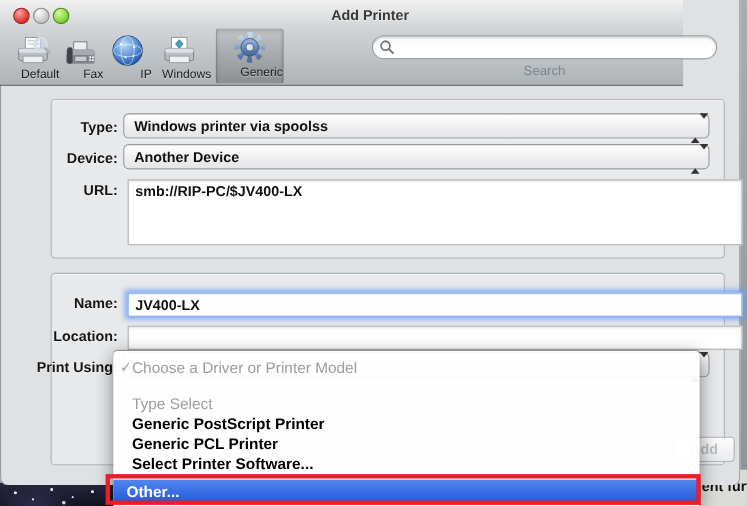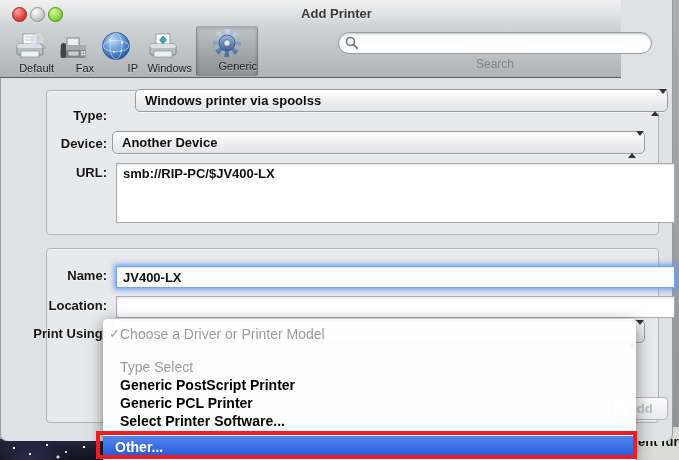--- a/index.html
+++ b/index.html
@@ -222,21 +222,21 @@
         <svg width="14" height="14" viewBox="0 0 14 14" style="position:absolute;left:6px;top:3px;">
           <circle cx="5.5" cy="5.5" r="4" fill="none" stroke="#6f767c" stroke-width="1.6"></circle>
           <line x1="8.6" y1="8.6" x2="12.3" y2="12.3" stroke="#6f767c" stroke-width="1.8" stroke-linecap="round"></line>
         </svg>
       </div>
       <div class="search-label">Search</div>
     </div>
 
     <div class="group g1"></div>
     <div class="flabel" style="top:108px;">Type:</div>
-    <div class="popup" style="top:89px;margin-left:23px;">
+    <div class="popup" style="top:103px;">
       <span class="pval">Windows printer via spoolss</span>
       <span class="stepper"><span class="up"></span><span class="dn"></span></span>
     </div>
     <div class="flabel" style="top:136px;">Device:</div>
     <div class="popup" style="top:131px;">
       <span class="pval">Another Device</span>
       <span class="stepper"><span class="up"></span><span class="dn"></span></span>
     </div>
     <div class="flabel" style="top:165px;">URL:</div>
     <textarea class="tfield" style="top: 159px;">smb://RIP-PC/$JV400-LX</textarea>

